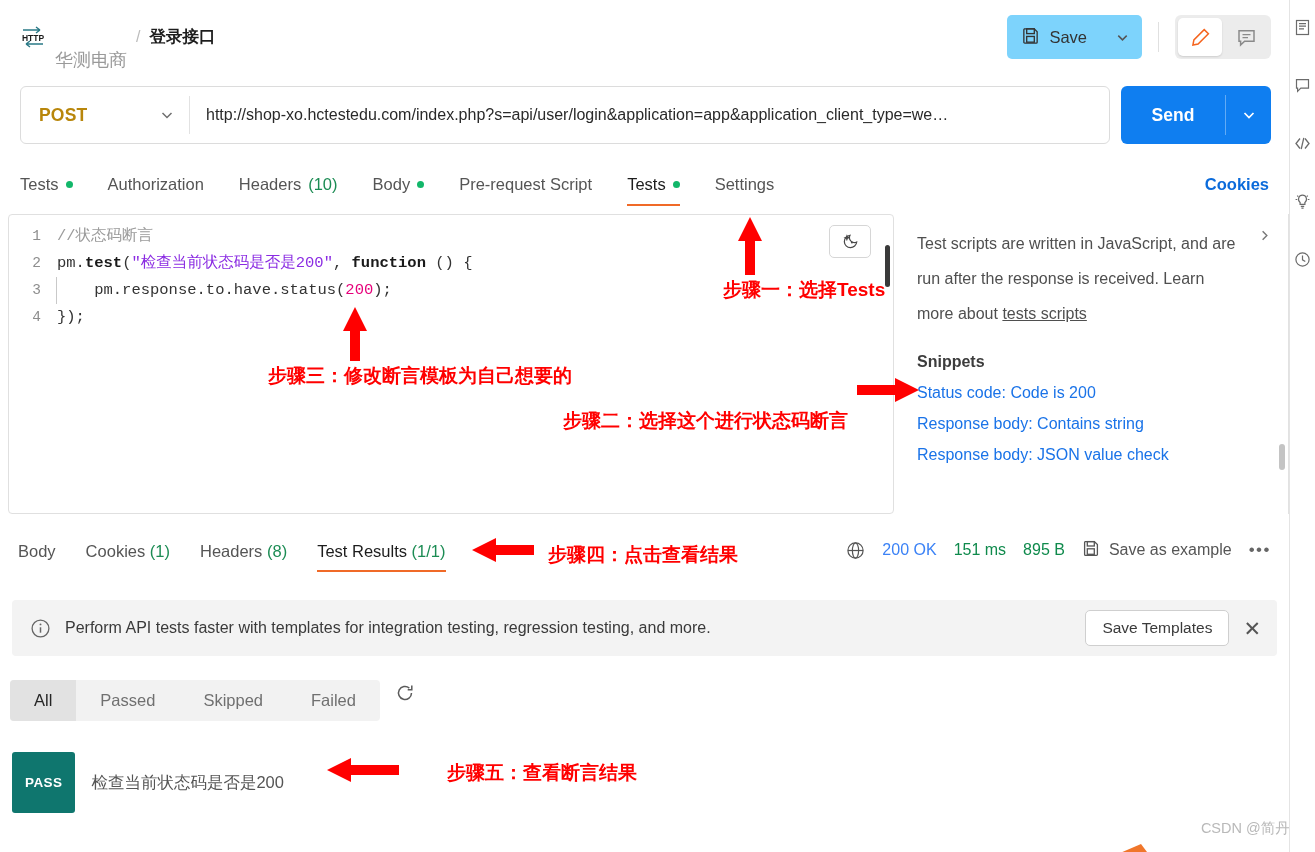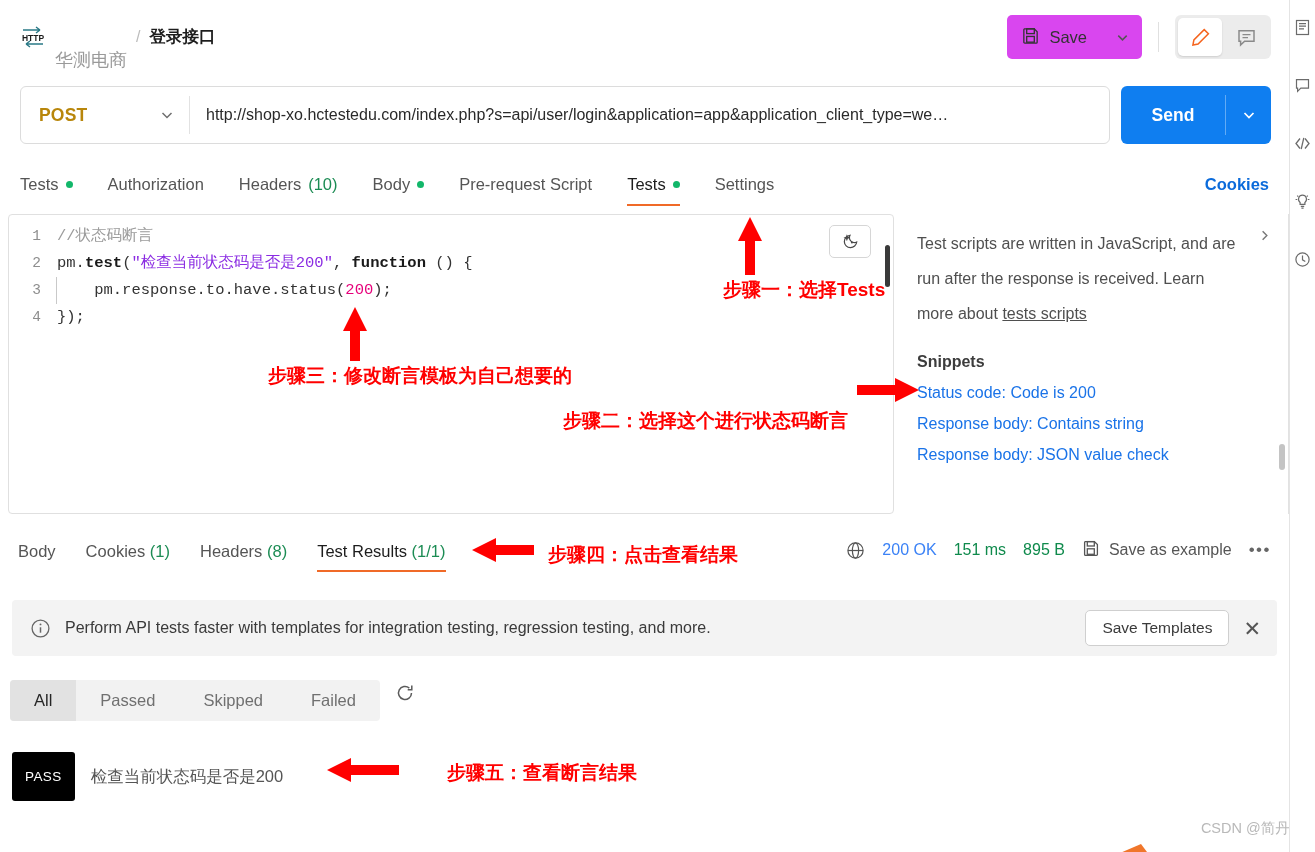--- a/index.html
+++ b/index.html
@@ -30,21 +30,21 @@
     display:flex; align-items:center; padding:0 18px 0 20px;
   }
   .crumbs { display:flex; align-items:center; gap:9px; }
   .http-badge { width:26px; height:24px; display:flex; align-items:center; justify-content:center; }
   .http-badge svg { width:26px; height:24px; }
   .crumb-col { color:#9a9a9a; font-size:18px;margin-top:45px; }
   .crumb-sep { color:#bdbdbd; font-size:16px; }
   .crumb-req { color:#1d1d1d; font-size:16.5px; font-weight:bold; }
 
   .header-right { margin-left:auto; display:flex; align-items:center; gap:16px; }
-  .savegrp { display:flex; align-items:stretch; background:#d946ef; border-radius:5px; overflow:hidden; height:44px; }
+  .savegrp { display:flex; align-items:stretch; background:#7dd3fc; border-radius:5px; overflow:hidden; height:44px; }
   .save-btn { display:flex; align-items:center; gap:9px; padding:0 15px 0 14px; font-size:16.5px; color:#333; cursor:pointer; }
   .save-btn svg { width:19px; height:19px; }
   .save-caret { width:40px; display:flex; align-items:center; justify-content:center; cursor:pointer; }
   .save-caret svg { width:15px; height:15px; color:#555; }
   .vdiv { width:1px; height:30px; background:#e0e0e0; }
   .modegrp { display:flex; align-items:center; background:#ececec; border-radius:6px; padding:3px; gap:2px; height:44px; }
   .mode-btn { width:44px; height:38px; border-radius:5px; display:flex; align-items:center; justify-content:center; cursor:pointer; }
   .mode-btn.active { background:#fff; box-shadow:0 1px 2px rgba(0,0,0,.13); }
   .mode-btn svg { width:21px; height:21px; }
 
@@ -126,21 +126,21 @@
   
   .filters { position:absolute; left:10px; top:680px; display:flex; align-items:flex-start; gap:12px; }
   .fgroup { display:flex; background:#f2f2f2; border-radius:4px; overflow:hidden; }
   .fbtn { padding:11px 24px; font-size:16.5px; color:#707070; cursor:pointer; }
   .fbtn.active { background:#e2e2e2; color:#262626; }
   .refresh { width:26px; height:26px; display:flex; align-items:center; justify-content:center; cursor:pointer; color:#5a5a5a; }
   .refresh svg { width:20px; height:20px; }
 
   
   .resultrow { position:absolute; left:12px; top:752px; display:flex; align-items:center; gap:16px; }
-  .pass { background:#000000; color:#fff; font-size:13.5px; font-weight:normal; letter-spacing:.4px; padding:17px 13px; border-radius:3px; }
+  .pass { background:#0f766e; color:#fff; font-size:13.5px; font-weight:bold; letter-spacing:.4px; padding:23px 13px; border-radius:3px; }
   .resulttxt { font-size:16.5px; color:#555; }
 
   
   .ann { position:absolute; color:#ff0000; font-weight:bold; font-size:19px; white-space:nowrap; }
   .arrow { position:absolute; }
   .arrow svg { display:block; }
   .watermark { position:absolute; right:14px; bottom:14px; color:#b9b9b9; font-size:14.5px; }
   .wm-arrow { position:absolute; right:90px; bottom:-6px; }
 </style>
 </head>

